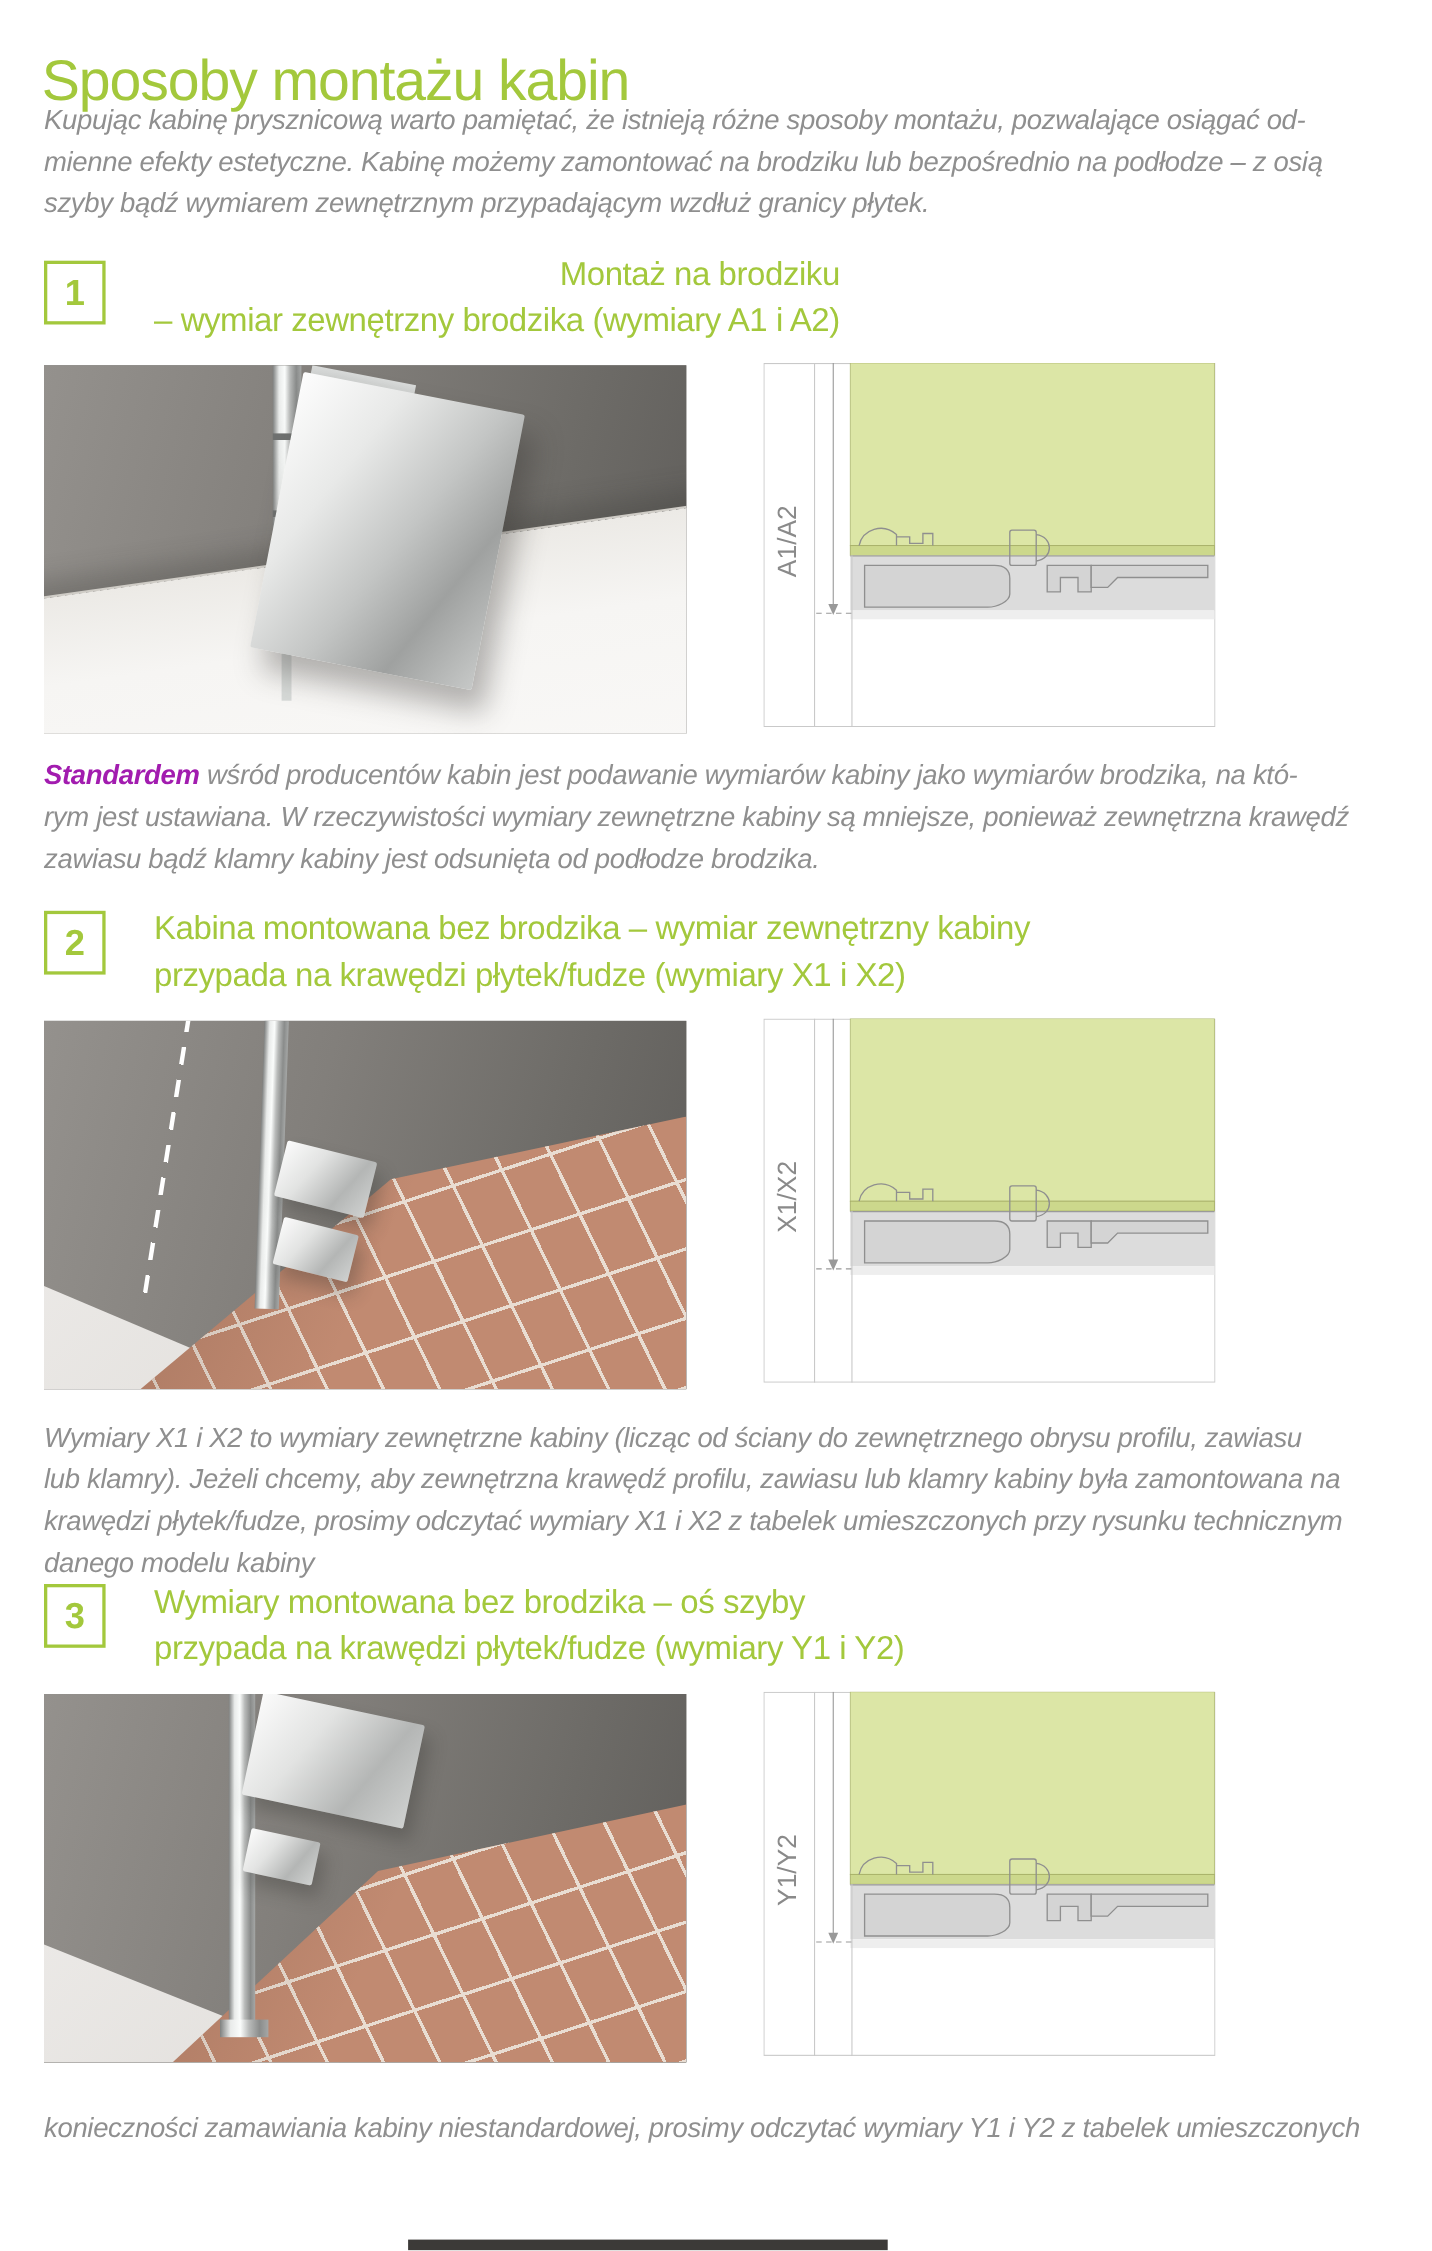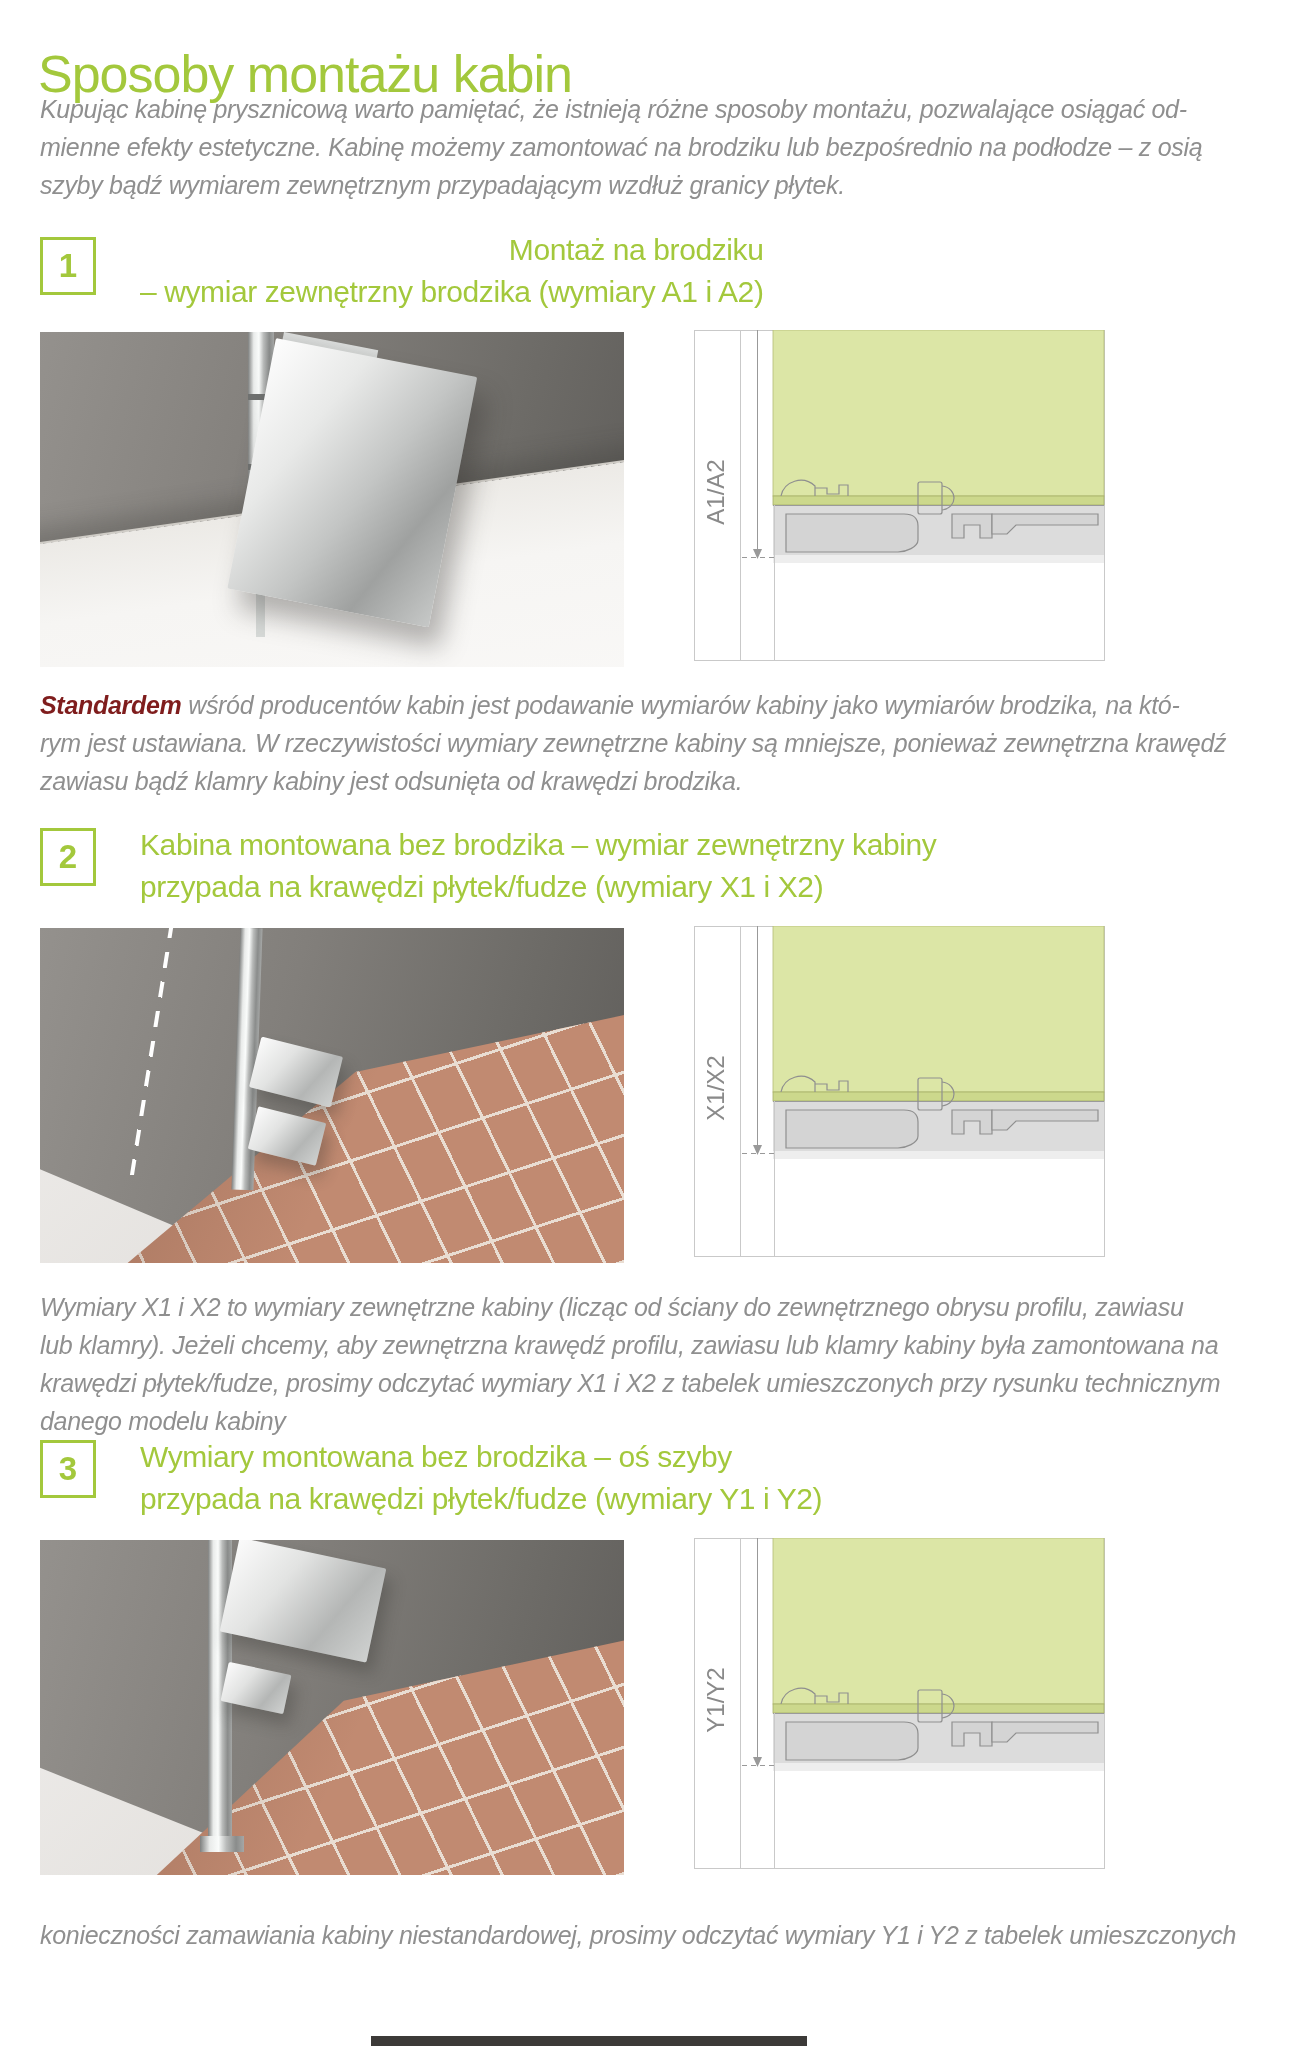--- a/index.html
+++ b/index.html
@@ -3,21 +3,21 @@
 <meta charset="utf-8">
 <style>
   html,body{margin:0;padding:0;background:#fff;}
   .page{position:relative;width:1302px;height:2046px;background:#ffffff;overflow:hidden;
         font-family:"Liberation Sans",sans-serif;color:#8f8f8f;}
   
   .page-title{position:absolute;left:38px;top:8px;font-size:52px;line-height:62px;
               color:#a3c83c;font-weight:normal;letter-spacing:-1px;}
   .body-par{position:absolute;left:40px;font-size:25px;letter-spacing:-0.3px;color:#8f8f8f;}
   .body-par .line{line-height:38px;white-space:pre;font-style:italic;}
-  .body-par .lead{font-weight:bold;color:#7f1d1d;}
+  .body-par .lead{font-weight:bold;color:#a21caf;}
   .sec-head{position:absolute;left:140px;font-size:30px;line-height:42px;color:#a3c83c;
             letter-spacing:-0.4px;}
   .num-box{position:absolute;left:40px;width:50px;height:52px;border:3px solid #a3c83c;
            display:flex;align-items:center;justify-content:center;
            color:#a3c83c;font-size:33px;font-weight:bold;}
   
   .photo{position:absolute;left:40px;width:584px;height:335px;overflow:hidden;background:#7b7975;}
   .wall{position:absolute;inset:0;background:linear-gradient(105deg,#94918d 0%,#827f7b 40%,#6d6b67 75%,#5f5d5a 100%);}
   
   .p1-tray{position:absolute;left:-50px;top:170px;width:720px;height:320px;
@@ -116,21 +116,21 @@
     <g stroke="#999999" fill="none">
       <line x1="63.5" y1="0" x2="63.5" y2="222"></line>
       <polygon points="63.5,229 59,219 68,219" fill="#999999" stroke="none"></polygon>
       <line x1="48" y1="227.5" x2="80" y2="227.5" stroke-dasharray="5 4"></line>
     </g>
   </svg>
 
   <div class="body-par" style="top:686px;">
     <div class="line"><b class="lead">Standardem</b><span> wśród producentów kabin jest podawanie wymiarów kabiny jako wymiarów brodzika, na któ-</span></div>
     <div class="line">rym jest ustawiana. W rzeczywistości wymiary zewnętrzne kabiny są mniejsze, ponieważ zewnętrzna krawędź</div>
-    <div class="line">zawiasu bądź klamry kabiny jest odsunięta od krawędzi brodzika.</div>
+    <div class="line">zawiasu bądź klamry kabiny jest odsunięta od podłodze brodzika.</div>
   </div>
 
   <div class="num-box" style="top:828px;">
     <span>2</span>
   </div>
   <div class="sec-head" style="top:824px;">
     <div>Kabina montowana bez brodzika – wymiar zewnętrzny kabiny</div>
     <div>przypada na krawędzi płytek/fudze (wymiary X1 i X2)</div>
   </div>
 

